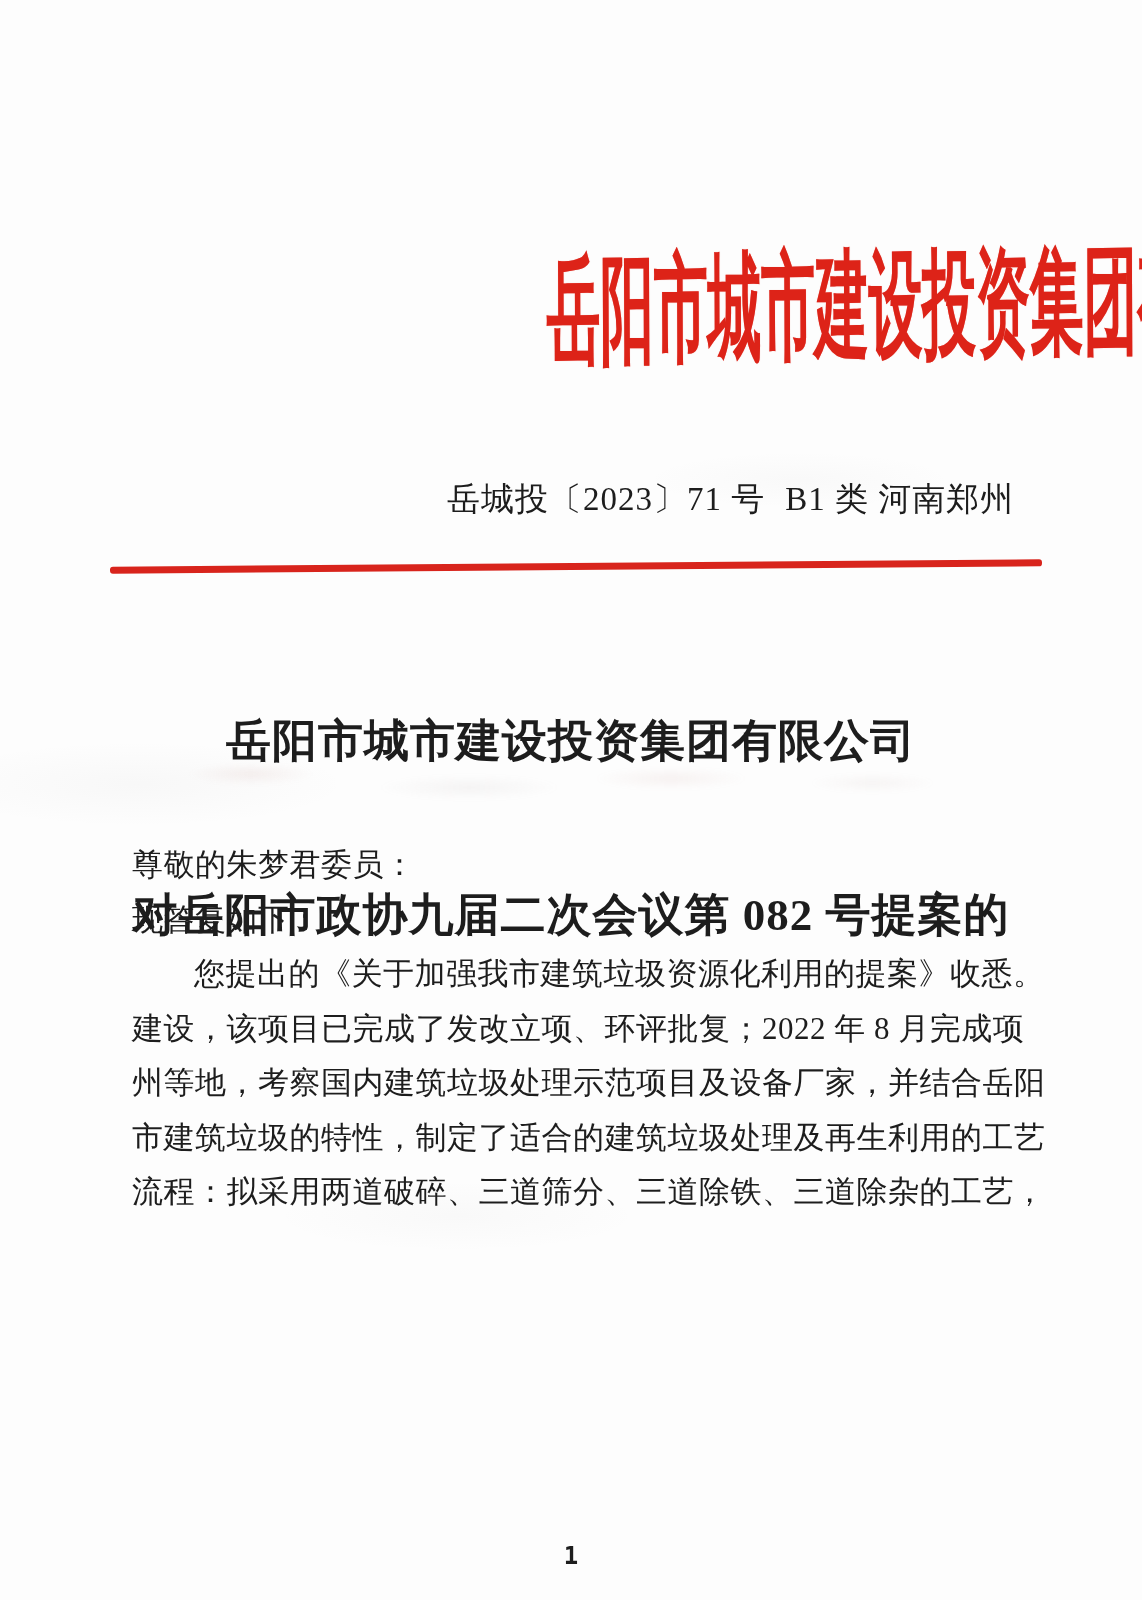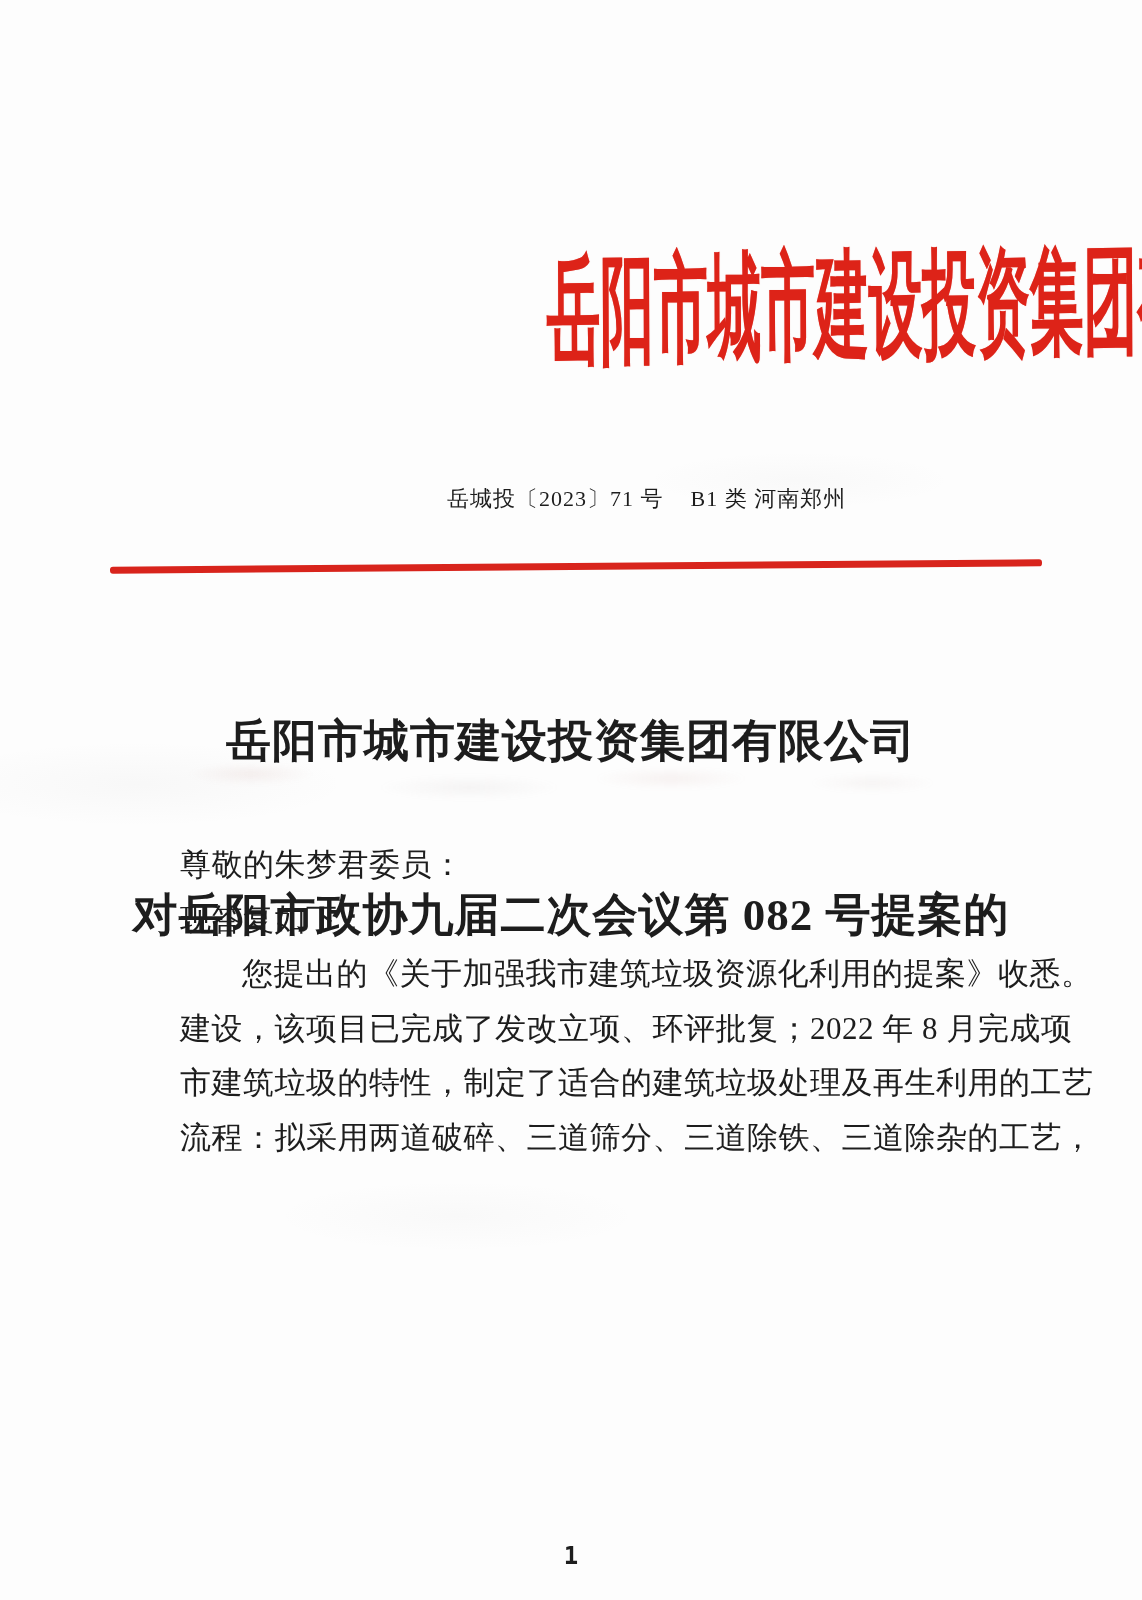--- a/index.html
+++ b/index.html
@@ -24,22 +24,22 @@
   .letterhead-text{
     display:inline-block;
     font-size:118px;line-height:1.18;font-weight:700;
     color:var(--accent-red,#dd2318);
     transform:scaleX(0.455) rotate(-0.5deg);
     transform-origin:center center;
     text-shadow:0 0 1px rgba(221,35,24,0.55);
   }
   .docnum-row{
     position:absolute;top:479px;left:447px;
-    display:flex;gap:27px;
-    font-size:22px;line-height:40px;white-space:pre;
+    display:flex;gap:20px;
+    font-size:33px;line-height:40px;white-space:pre;
     letter-spacing:1px;
   }
   .red-rule{
     position:absolute;top:563px;left:110px;width:932px;height:7px;
     background:var(--rule-red,#d8241c);
     transform:rotate(-0.45deg);border-radius:3px;
   }
   .title{
     position:absolute;top:596px;left:0;width:100%;
     text-align:center;font-weight:700;
@@ -52,21 +52,20 @@
     background:
       radial-gradient(ellipse 90px 16px at 12% 40%, rgba(185,125,115,0.10), transparent 70%),
       radial-gradient(ellipse 130px 18px at 38% 55%, rgba(160,150,150,0.09), transparent 70%),
       radial-gradient(ellipse 110px 16px at 62% 45%, rgba(185,130,120,0.09), transparent 70%),
       radial-gradient(ellipse 90px 14px at 86% 50%, rgba(170,140,135,0.08), transparent 70%);
   }
   .body-block{
     position:absolute;top:838px;left:132px;width:880px;
     font-size:31px;line-height:54.5px;
     letter-spacing:0.5px;
-    margin-left:48px;
   }
   .line{height:54.5px;white-space:nowrap;}
   .line.indent{padding-left:62px;}
   .line.fill{text-align:justify;text-align-last:justify;}
   .pageno{
     position:absolute;top:1542px;left:0;width:100%;
     text-align:center;font-size:24px;font-weight:600;
     font-family:"DejaVu Sans Mono","Liberation Mono",monospace;
   }
 </style>
@@ -92,18 +91,19 @@
     <div>对岳阳市政协九届二次会议第 082 号提案的</div>
   </div>
 
   <div class="ghost"></div>
 
   <div class="body-block">
     <div class="line">尊敬的朱梦君委员：</div>
     <div class="line">现答复如下：</div>
     <div class="line indent fill">您提出的《关于加强我市建筑垃圾资源化利用的提案》收悉。</div>
     <div class="line fill">建设，该项目已完成了发改立项、环评批复；2022 年 8 月完成项</div>
+    <div class="line fill">州等地，考察国内建筑垃圾处理示范项目及设备厂家，并结合岳阳</div>
     <div class="line fill">市建筑垃圾的特性，制定了适合的建筑垃圾处理及再生利用的工艺</div>
     <div class="line fill">流程：拟采用两道破碎、三道筛分、三道除铁、三道除杂的工艺，</div>
   </div>
 
   <div class="pageno">1</div>
 </div>
 
 </body></html>

